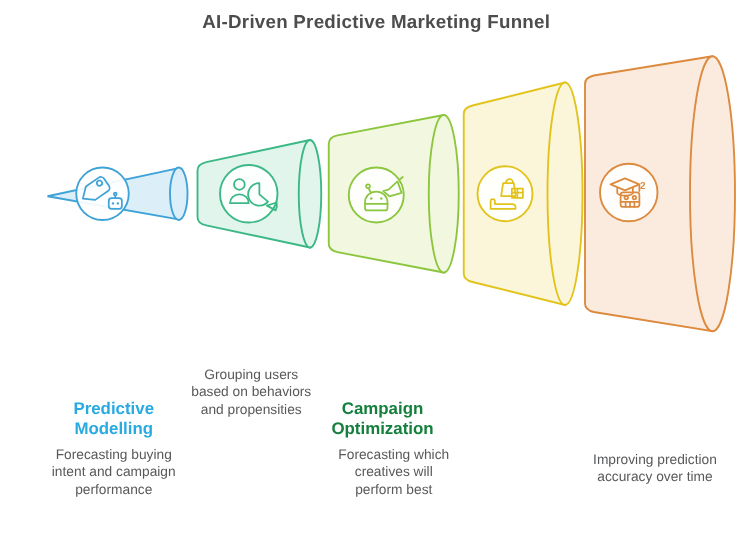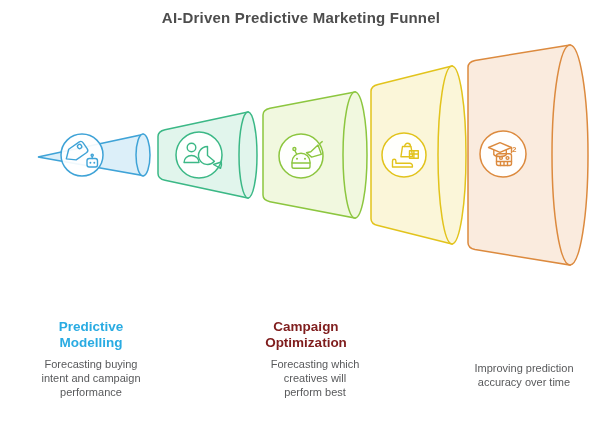--- a/index.html
+++ b/index.html
@@ -119,22 +119,23 @@
         <path class="seg-stroke" d="M496.5,161.5 h15 M500.5,161.5 v4 M504,161.5 v4 M507.5,161.5 v4" stroke="#dc8a3e"></path>
       </g>
     </g>
   </svg>
 
   <div class="seg-label lbl-0">
     <h2 style="color: rgb(41, 171, 226);">Predictive Modelling</h2>
     <p>Forecasting buying intent and campaign performance</p>
   </div>
   <div class="seg-label lbl-1">
+    <p>Grouping users based on behaviors and propensities</p>
   </div>
   <div class="seg-label lbl-2">
-    <h2 style="color: #7f1d1d;">Campaign Optimization</h2>
+    <h2 style="color: #15803d;">Campaign Optimization</h2>
     <p>Forecasting which creatives will perform best</p>
   </div>
   <div class="seg-label lbl-4">
     <p>Improving prediction accuracy over time</p>
   </div>
 
 </div>
 
 </body></html>

